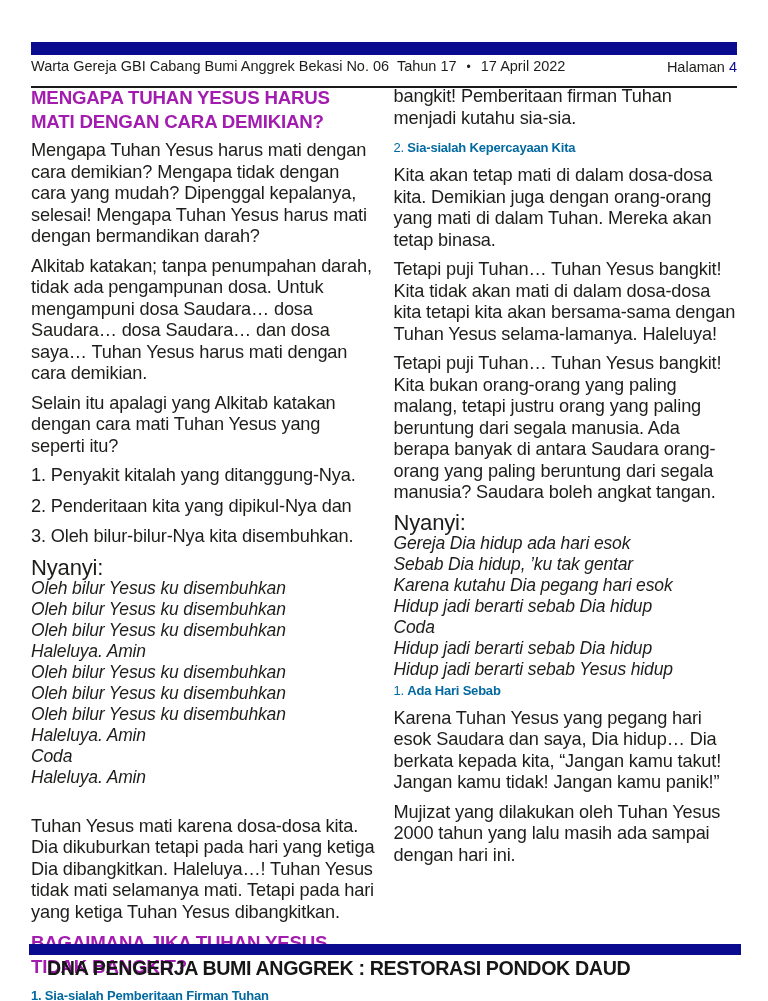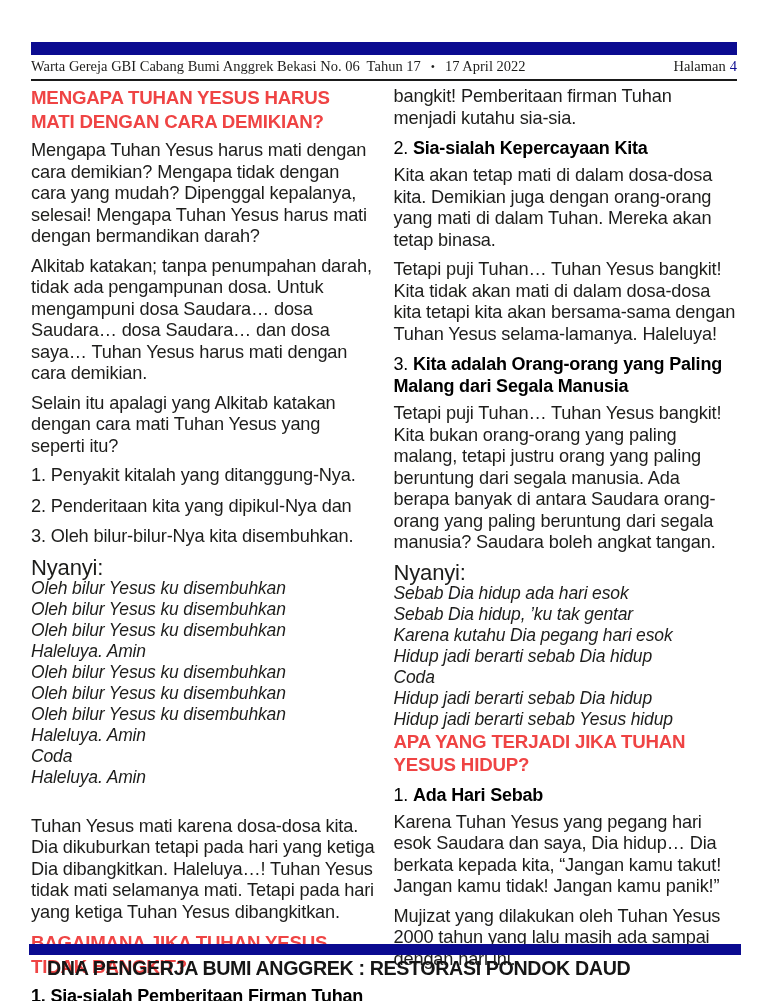--- a/index.html
+++ b/index.html
@@ -14,44 +14,43 @@
   .page { position: absolute; inset: 0; }
 
   
   .top-bar {
     position: absolute; left: 31px; top: 42px;
     width: 706px; height: 13px;
     background: #0b0b90;
   }
   .header-row {
     position: absolute; left: 31px; top: 55px; width: 706px;
-    display: flex; justify-content: space-between; align-items: flex-start;
+    display: flex; justify-content: space-between; align-items: center;
     font-size: 14.5px; line-height: 22px;
     border-bottom: 2.5px solid #1a1a1a;
-    padding-bottom: 1px;
-    font-family: Liberation Serif, serif;
+    padding-bottom: 8px;
   }
   .masthead span { white-space: pre; }
   .hdr-bullet { margin: 0 10px; font-size: 12px; }
   .pageno .num { color: #0b0b90; margin-left: 4px; }
 
   
   .columns {
     position: absolute; left: 31px; top: 86px; width: 706px;
     display: flex; gap: 19px;
   }
   .col { width: 344px; font-size: 18.2px; line-height: 21.5px; letter-spacing: -0.15px; }
   .col p { margin: 0 0 8px 0; }
   .col h1 {
     font-size: 18.7px; line-height: 23.5px; font-weight: bold;
-    margin: 0 0 7px 0; letter-spacing: -0.2px; color: #ef4444;
+    margin: 0 0 7px 0; letter-spacing: -0.2px; color: #a21caf;
   }
   .col h2 {
-    font-size: 18px; line-height: 22px;
-    margin: 0 0 6px 0; letter-spacing: -0.2px; color: #000000;
+    font-size: 13px; line-height: 22px;
+    margin: 0 0 6px 0; letter-spacing: -0.2px; color: #0369a1;
     font-weight: normal;
   }
   .col h2 .sub-title { font-weight: bold; }
   .col h2.all-bold { font-weight: bold; }
   .pt { margin-bottom: 9px !important; }
   .song { margin: 0 0 0 0; font-size: 17.5px; line-height: 21px; }
   .song-label { font-size: 22px; }
   .song-line { font-style: italic; }
   .after-song { margin-top: 28px !important; }
   .gap-top-big { margin-top: 32px; }
@@ -118,35 +117,33 @@
 
     </div>
 
     <div class="col">
       <p>bangkit! Pemberitaan firman Tuhan menjadi kutahu sia-sia.</p>
 
       <h2><span>2. </span><span class="sub-title">Sia-sialah Kepercayaan Kita</span></h2>
       <p>Kita akan tetap mati di dalam dosa-dosa kita. Demikian juga dengan orang-orang yang mati di dalam Tuhan. Mereka akan tetap binasa.</p>
       <p>Tetapi puji Tuhan… Tuhan Yesus bangkit! Kita tidak akan mati di dalam dosa-dosa kita tetapi kita akan bersama-sama dengan Tuhan Yesus selama-lamanya. Haleluya!</p>
 
-      <h2><span>3. </span><span class="sub-title">Kita adalah Orang-orang yang Paling Malang dari Segala Manusia</span></h2>
       <p>Tetapi puji Tuhan… Tuhan Yesus bangkit! Kita bukan orang-orang yang paling malang, tetapi justru orang yang paling beruntung dari segala manusia. Ada berapa banyak di antara Saudara orang-orang yang paling beruntung dari segala manusia? Saudara boleh angkat tangan.</p>
 
       <div class="song">
         <div class="song-label">Nyanyi:</div>
-        <div class="song-line">Sebab Dia hidup ada hari esok</div>
+        <div class="song-line">Gereja Dia hidup ada hari esok</div>
         <div class="song-line">Sebab Dia hidup, ’ku tak gentar</div>
         <div class="song-line">Karena kutahu Dia pegang hari esok</div>
         <div class="song-line">Hidup jadi berarti sebab Dia hidup</div>
         <div class="song-line">Coda</div>
         <div class="song-line">Hidup jadi berarti sebab Dia hidup</div>
         <div class="song-line">Hidup jadi berarti sebab Yesus hidup</div>
       </div>
 
-      <h1 class="gap-top-med">APA YANG TERJADI JIKA TUHAN YESUS HIDUP?</h1>
 
       <h2><span>1. </span><span class="sub-title">Ada Hari Sebab</span></h2>
       <p>Karena Tuhan Yesus yang pegang hari esok Saudara dan saya, Dia hidup… Dia berkata kepada kita, “Jangan kamu takut! Jangan kamu tidak! Jangan kamu panik!”</p>
 
       <p>Mujizat yang dilakukan oleh Tuhan Yesus 2000 tahun yang lalu masih ada sampai dengan hari ini.</p>
 
     </div>
   </div>
 
   <div class="footer-bar"></div>

